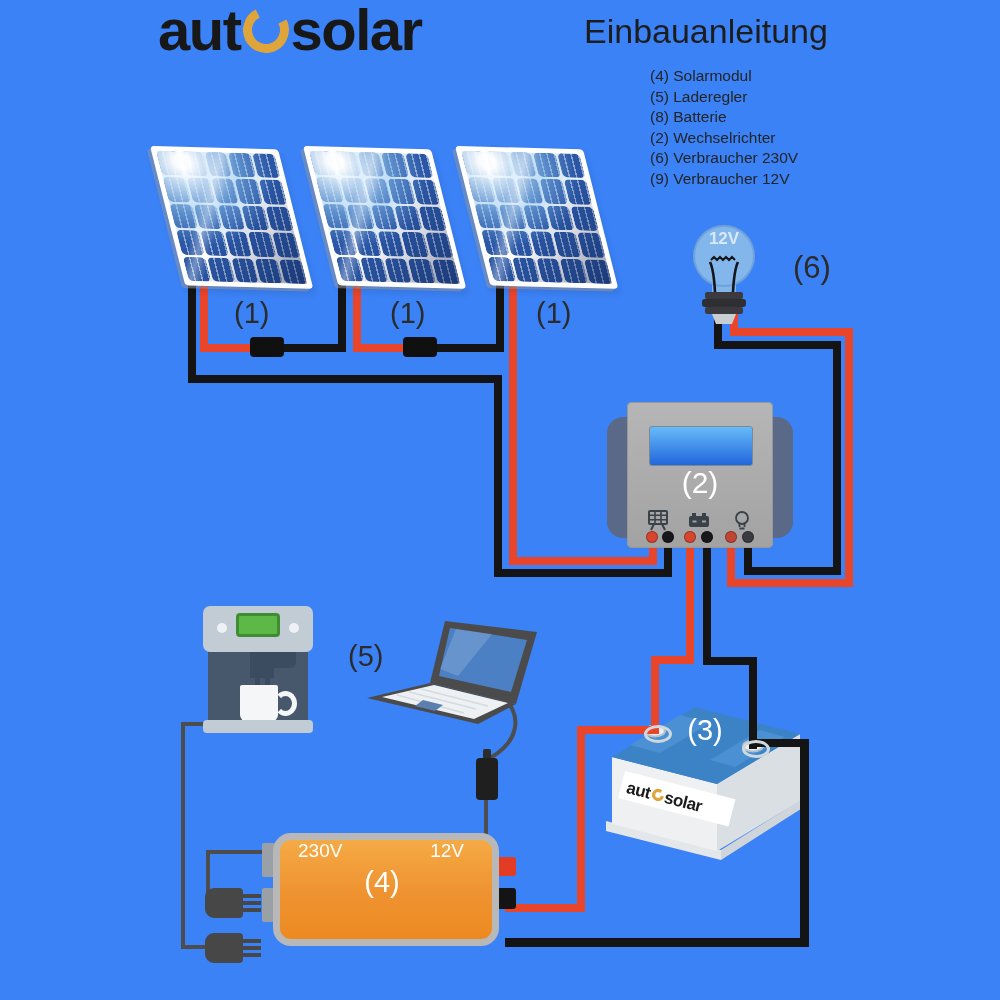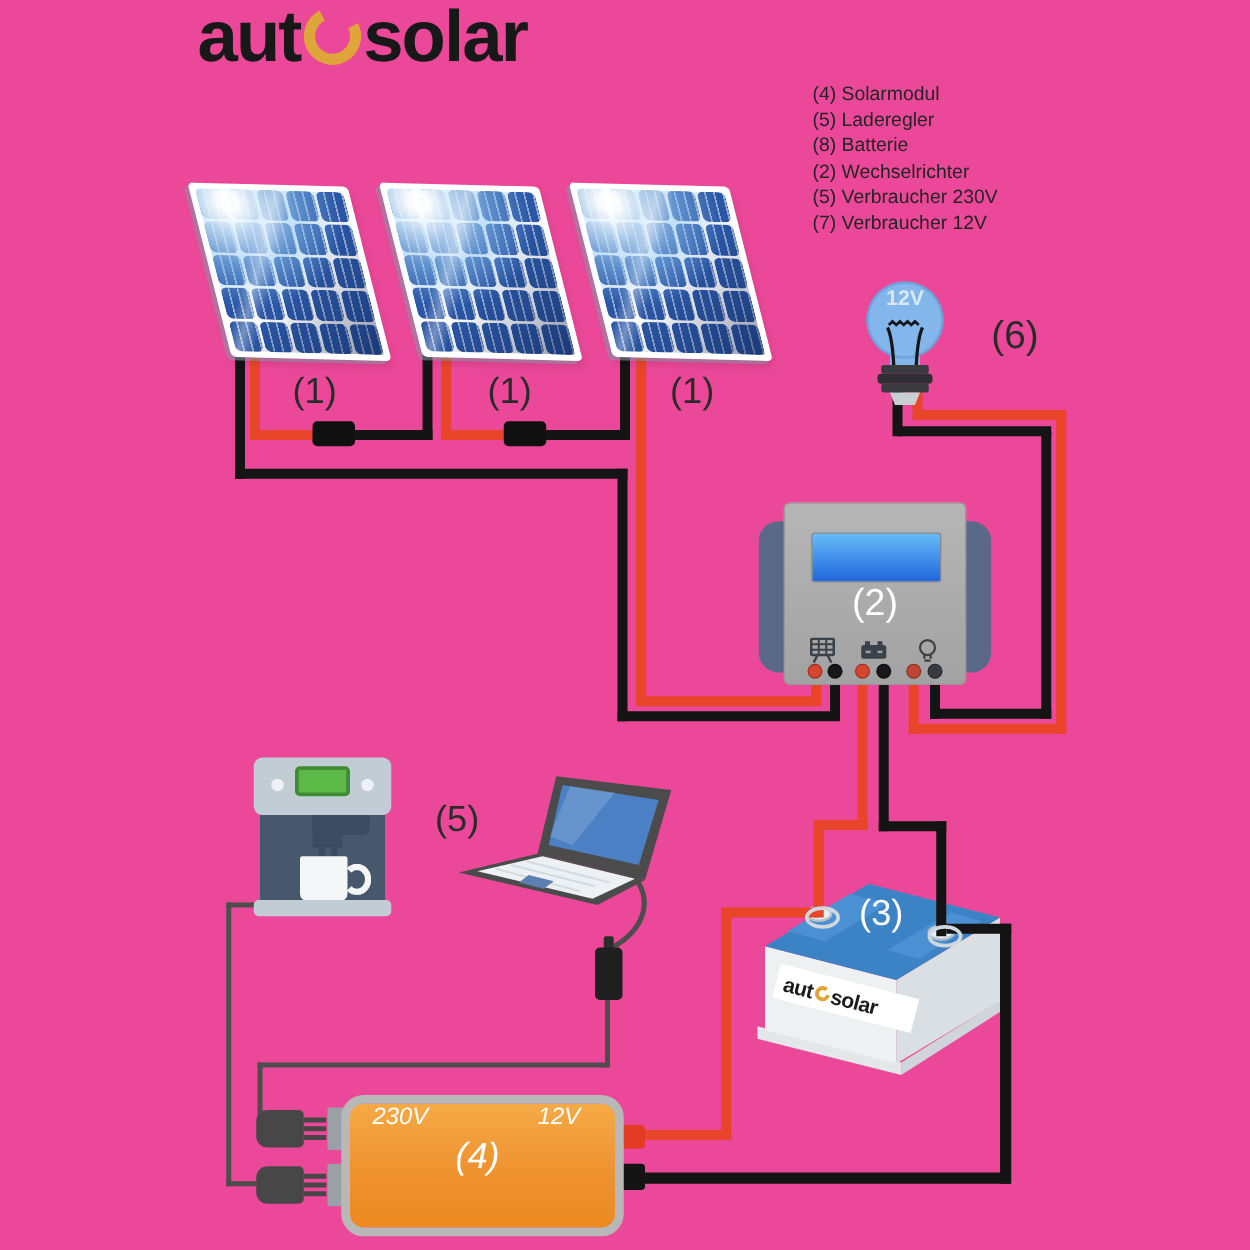--- a/index.html
+++ b/index.html
@@ -1,20 +1,20 @@
 <!DOCTYPE html>
 <html style="--wire-red: #e8452b; --wire-black: #141414; --cable-gray: #4d4d4d; --gold: #dfa53b; --battery-blue: #3c83c6; --bulb-blue: #83b6eb;"><head>
 <meta charset="utf-8">
 <style>
   :root{
     --wire-red:#e8452b; --wire-black:#141414; --cable-gray:#4d4d4d;
     --gold:#dfa53b; --battery-blue:#3c83c6; --bulb-blue:#83b6eb;
   }
   html,body{margin:0;padding:0;background:#fff;}
-  .stage{position:relative;width:1000px;height:1000px;background:#ec4899;overflow:hidden;
+  .stage{position:relative;width:1000px;height:1000px;background:#3b82f6;overflow:hidden;
          font-family:"Liberation Sans",sans-serif;}
   
   .logo{position:absolute;left:158px;top:-4px;font-size:58px;font-weight:700;color:#181818;
         letter-spacing:-1.5px;z-index:5;}
   .logo .ring{display:inline-block;width:28px;height:28px;border:9px solid var(--gold);
         border-top-color:transparent;border-radius:50%;transform:rotate(18deg);
         position:relative;top:3px;margin:0 2px;}
   .title{position:absolute;left:584px;top:12px;font-size:34px;color:#1d1d1d;z-index:5;}
   .legend{position:absolute;left:650px;top:66px;z-index:5;font-size:15.5px;color:#242424;
           line-height:20.5px;}
@@ -69,44 +69,45 @@
               border-radius:50%;border-left-color:transparent;}
   .cof-base{position:absolute;left:3px;top:120px;width:110px;height:13px;background:#c2ccd5;border-radius:4px;}
   
   .lapsvg{position:absolute;left:360px;top:605px;z-index:3;}
   .cablecurve{position:absolute;left:478px;top:692px;z-index:2;}
   .brick{position:absolute;left:476px;top:758px;width:22px;height:42px;background:#1f1f1f;border-radius:4px;z-index:3;}
   .bricknub{position:absolute;left:483px;top:749px;width:8px;height:10px;background:#2c2c2c;border-radius:2px;z-index:3;}
   .batsvg{position:absolute;left:600px;top:695px;z-index:1;}
   .termring{position:absolute;z-index:4;width:22px;height:12px;border:3px solid #cfd8de;
             border-radius:50%;background:transparent;}
-  .inverter{position:absolute;left:266px;top:869px;width:232px;height:118px;z-index:3;font-style:italic;}
+  .inverter{position:absolute;left:266px;top:826px;width:232px;height:118px;z-index:3;}
   .inv-body{position:absolute;left:7px;top:7px;width:212px;height:99px;border-radius:18px;
             border:7px solid #b8b8b8;background:linear-gradient(#f5aa45,#ee9230 55%,#ec8a20);}
   .inv-ac{position:absolute;left:32px;top:14px;font-size:19px;color:#fff;}
   .inv-dc{position:absolute;right:34px;top:14px;font-size:19px;color:#fff;}
   .inv-label{position:absolute;left:0;top:40px;width:100%;text-align:center;font-size:29px;color:#fff;}
   .socket{position:absolute;left:-4px;width:16px;height:34px;background:#99a1a7;border-radius:2px;}
   .lug{position:absolute;left:222px;width:28px;border-radius:3px;}
   .plug{position:absolute;left:205px;width:38px;height:30px;background:#474747;border-radius:9px 4px 4px 9px;z-index:3;}
   .prong{position:absolute;left:38px;width:18px;height:4px;background:#474747;}
 </style>
 </head>
 <body>
 
 <div class="stage">
 
   <div class="logo"><span>aut</span><span class="ring"></span><span>solar</span></div>
+  <div class="title">Einbauanleitung</div>
   <div class="legend">
     <div>(4) Solarmodul</div>
     <div>(5) Laderegler</div>
     <div>(8) Batterie</div>
     <div>(2) Wechselrichter</div>
-    <div>(5) Verbraucher 230V</div>
-    <div>(7) Verbraucher 12V</div>
+    <div>(6) Verbraucher 230V</div>
+    <div>(9) Verbraucher 12V</div>
   </div>
 
   <div class="w r" style="left:200px;top:280px;width:8px;height:72px;"></div>
   <div class="w r" style="left:200px;top:344px;width:60px;height:8px;"></div>
   <div class="w b" style="left:278px;top:344px;width:68px;height:8px;"></div>
   <div class="w b" style="left:338px;top:280px;width:8px;height:72px;"></div>
   <div class="w r" style="left:353px;top:280px;width:8px;height:72px;"></div>
   <div class="w r" style="left:353px;top:344px;width:60px;height:8px;"></div>
   <div class="w b" style="left:431px;top:344px;width:73px;height:8px;"></div>
   <div class="w b" style="left:496px;top:280px;width:8px;height:72px;"></div>

